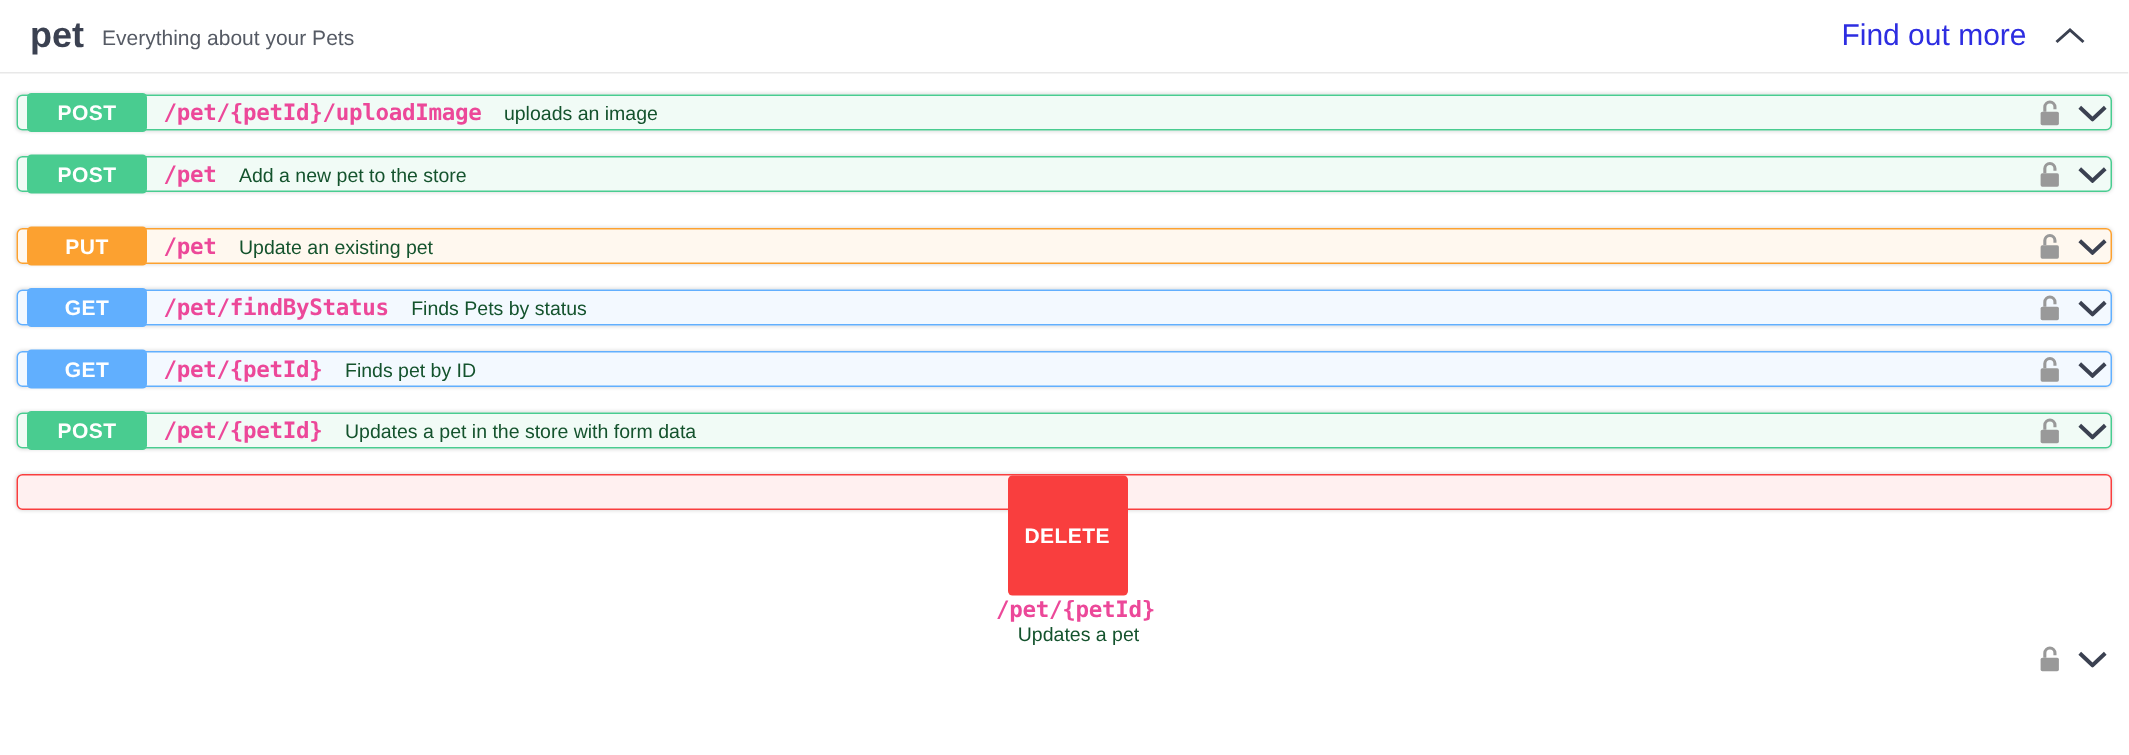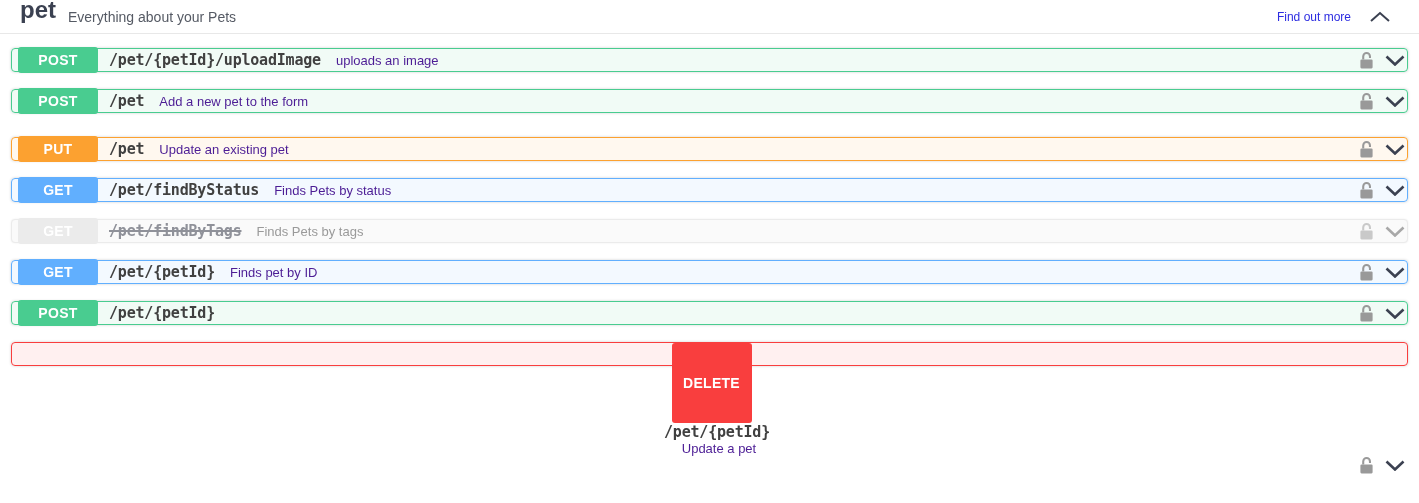--- a/index.html
+++ b/index.html
@@ -9,23 +9,23 @@
     height: 503px;
     background: #ffffff;
     font-family: "Liberation Sans", sans-serif;
     color: #3b4151;
     overflow: hidden;
   }
 
   
   .tag-header {
     display: flex;
-    align-items: flex-end;
+    align-items: center;
     padding: 9px 28px 9px 20px;
-    height: 34px;
+    height: 49px;
     border-bottom: 1px solid #e8e8e8;
     cursor: pointer;
   }
   .tag-title {
     font-size: 24px;
     font-weight: bold;
     color: #3b4151;
   }
   .tag-desc {
     font-size: 14px;
@@ -34,21 +34,21 @@
     position: relative;
     top: 1px;
   }
   .header-right {
     margin-left: auto;
     display: flex;
     align-items: center;
     gap: 18px;
   }
   .external-link {
-    font-size: 12px;
+    font-size: 20px;
     color: #2d2de1;
     text-decoration: none;
     padding-left: 41px;
   }
   button {
     background: none;
     border: none;
     padding: 0;
     margin: 0;
     cursor: pointer;
@@ -92,27 +92,27 @@
   .opblock-post   .badge { background: #49cc90; }
   .opblock-put    .badge { background: #fca130; }
   .opblock-get    .badge { background: #61affe; }
   .opblock-delete .badge { background: #f93e3e; }
 
   .path {
     margin-left: 11px;
     font-family: "DejaVu Sans Mono", "Liberation Mono", monospace;
     font-weight: bold;
     font-size: 15px;
-    color: #404040;
+    color: #ec4899;
     letter-spacing: -0.2px;
   }
   .summary {
     margin-left: 15px;
     font-size: 13px;
-    color: #4c1d95;
+    color: #14532d;
   }
 
   .row-right {
     margin-left: auto;
     display: flex;
     align-items: center;
     gap: 11px;
   }
   .lock-btn  { color: #999999; }
   .chev-btn  { color: #3b4151; }
@@ -164,21 +164,21 @@
       <button class="chev-btn">
         <svg width="20" height="11" viewBox="0 0 20 11">
           <polyline points="1.5,1.5 10,9.5 18.5,1.5" fill="none" stroke="currentColor" stroke-width="2.6"></polyline>
         </svg>
       </button>
     </div>
   </div>
     <div class="opblock opblock-post">
     <span class="badge">POST</span>
     <span class="path">/pet</span>
-    <span class="summary">Add a new pet to the form</span>
+    <span class="summary">Add a new pet to the store</span>
     <div class="row-right">
       <button class="lock-btn">
         <svg width="15" height="19" viewBox="0 0 16 20">
           <path d="M4.5 9 V5.6 a3.6 3.6 0 0 1 7.2 0 V7.2" fill="none" stroke="currentColor" stroke-width="2.2"></path>
           <rect x="1.5" y="9" width="13" height="9.5" rx="1.2" fill="currentColor"></rect>
         </svg>
       </button>
       <button class="chev-btn">
         <svg width="20" height="11" viewBox="0 0 20 11">
           <polyline points="1.5,1.5 10,9.5 18.5,1.5" fill="none" stroke="currentColor" stroke-width="2.6"></polyline>
@@ -215,38 +215,20 @@
           <rect x="1.5" y="9" width="13" height="9.5" rx="1.2" fill="currentColor"></rect>
         </svg>
       </button>
       <button class="chev-btn">
         <svg width="20" height="11" viewBox="0 0 20 11">
           <polyline points="1.5,1.5 10,9.5 18.5,1.5" fill="none" stroke="currentColor" stroke-width="2.6"></polyline>
         </svg>
       </button>
     </div>
   </div>
-    <div class="opblock opblock-get deprecated">
-    <span class="badge">GET</span>
-    <span class="path">/pet/findByTags</span>
-    <span class="summary">Finds Pets by tags</span>
-    <div class="row-right">
-      <button class="lock-btn">
-        <svg width="15" height="19" viewBox="0 0 16 20">
-          <path d="M4.5 9 V5.6 a3.6 3.6 0 0 1 7.2 0 V7.2" fill="none" stroke="currentColor" stroke-width="2.2"></path>
-          <rect x="1.5" y="9" width="13" height="9.5" rx="1.2" fill="currentColor"></rect>
-        </svg>
-      </button>
-      <button class="chev-btn">
-        <svg width="20" height="11" viewBox="0 0 20 11">
-          <polyline points="1.5,1.5 10,9.5 18.5,1.5" fill="none" stroke="currentColor" stroke-width="2.6"></polyline>
-        </svg>
-      </button>
-    </div>
-  </div>
     <div class="opblock opblock-get">
     <span class="badge">GET</span>
     <span class="path">/pet/{petId}</span>
     <span class="summary">Finds pet by ID</span>
     <div class="row-right">
       <button class="lock-btn">
         <svg width="15" height="19" viewBox="0 0 16 20">
           <path d="M4.5 9 V5.6 a3.6 3.6 0 0 1 7.2 0 V7.2" fill="none" stroke="currentColor" stroke-width="2.2"></path>
           <rect x="1.5" y="9" width="13" height="9.5" rx="1.2" fill="currentColor"></rect>
         </svg>
@@ -254,38 +236,39 @@
       <button class="chev-btn">
         <svg width="20" height="11" viewBox="0 0 20 11">
           <polyline points="1.5,1.5 10,9.5 18.5,1.5" fill="none" stroke="currentColor" stroke-width="2.6"></polyline>
         </svg>
       </button>
     </div>
   </div>
     <div class="opblock opblock-post">
     <span class="badge">POST</span>
     <span class="path">/pet/{petId}</span>
+    <span class="summary">Updates a pet in the store with form data</span>
     <div class="row-right">
       <button class="lock-btn">
         <svg width="15" height="19" viewBox="0 0 16 20">
           <path d="M4.5 9 V5.6 a3.6 3.6 0 0 1 7.2 0 V7.2" fill="none" stroke="currentColor" stroke-width="2.2"></path>
           <rect x="1.5" y="9" width="13" height="9.5" rx="1.2" fill="currentColor"></rect>
         </svg>
       </button>
       <button class="chev-btn">
         <svg width="20" height="11" viewBox="0 0 20 11">
           <polyline points="1.5,1.5 10,9.5 18.5,1.5" fill="none" stroke="currentColor" stroke-width="2.6"></polyline>
         </svg>
       </button>
     </div>
   </div>
     <div class="opblock opblock-delete">
     <span class="badge">DELETE</span>
     <span class="path">/pet/{petId}</span>
-    <span class="summary">Update a pet</span>
+    <span class="summary">Updates a pet</span>
     <div class="row-right">
       <button class="lock-btn">
         <svg width="15" height="19" viewBox="0 0 16 20">
           <path d="M4.5 9 V5.6 a3.6 3.6 0 0 1 7.2 0 V7.2" fill="none" stroke="currentColor" stroke-width="2.2"></path>
           <rect x="1.5" y="9" width="13" height="9.5" rx="1.2" fill="currentColor"></rect>
         </svg>
       </button>
       <button class="chev-btn">
         <svg width="20" height="11" viewBox="0 0 20 11">
           <polyline points="1.5,1.5 10,9.5 18.5,1.5" fill="none" stroke="currentColor" stroke-width="2.6"></polyline>

